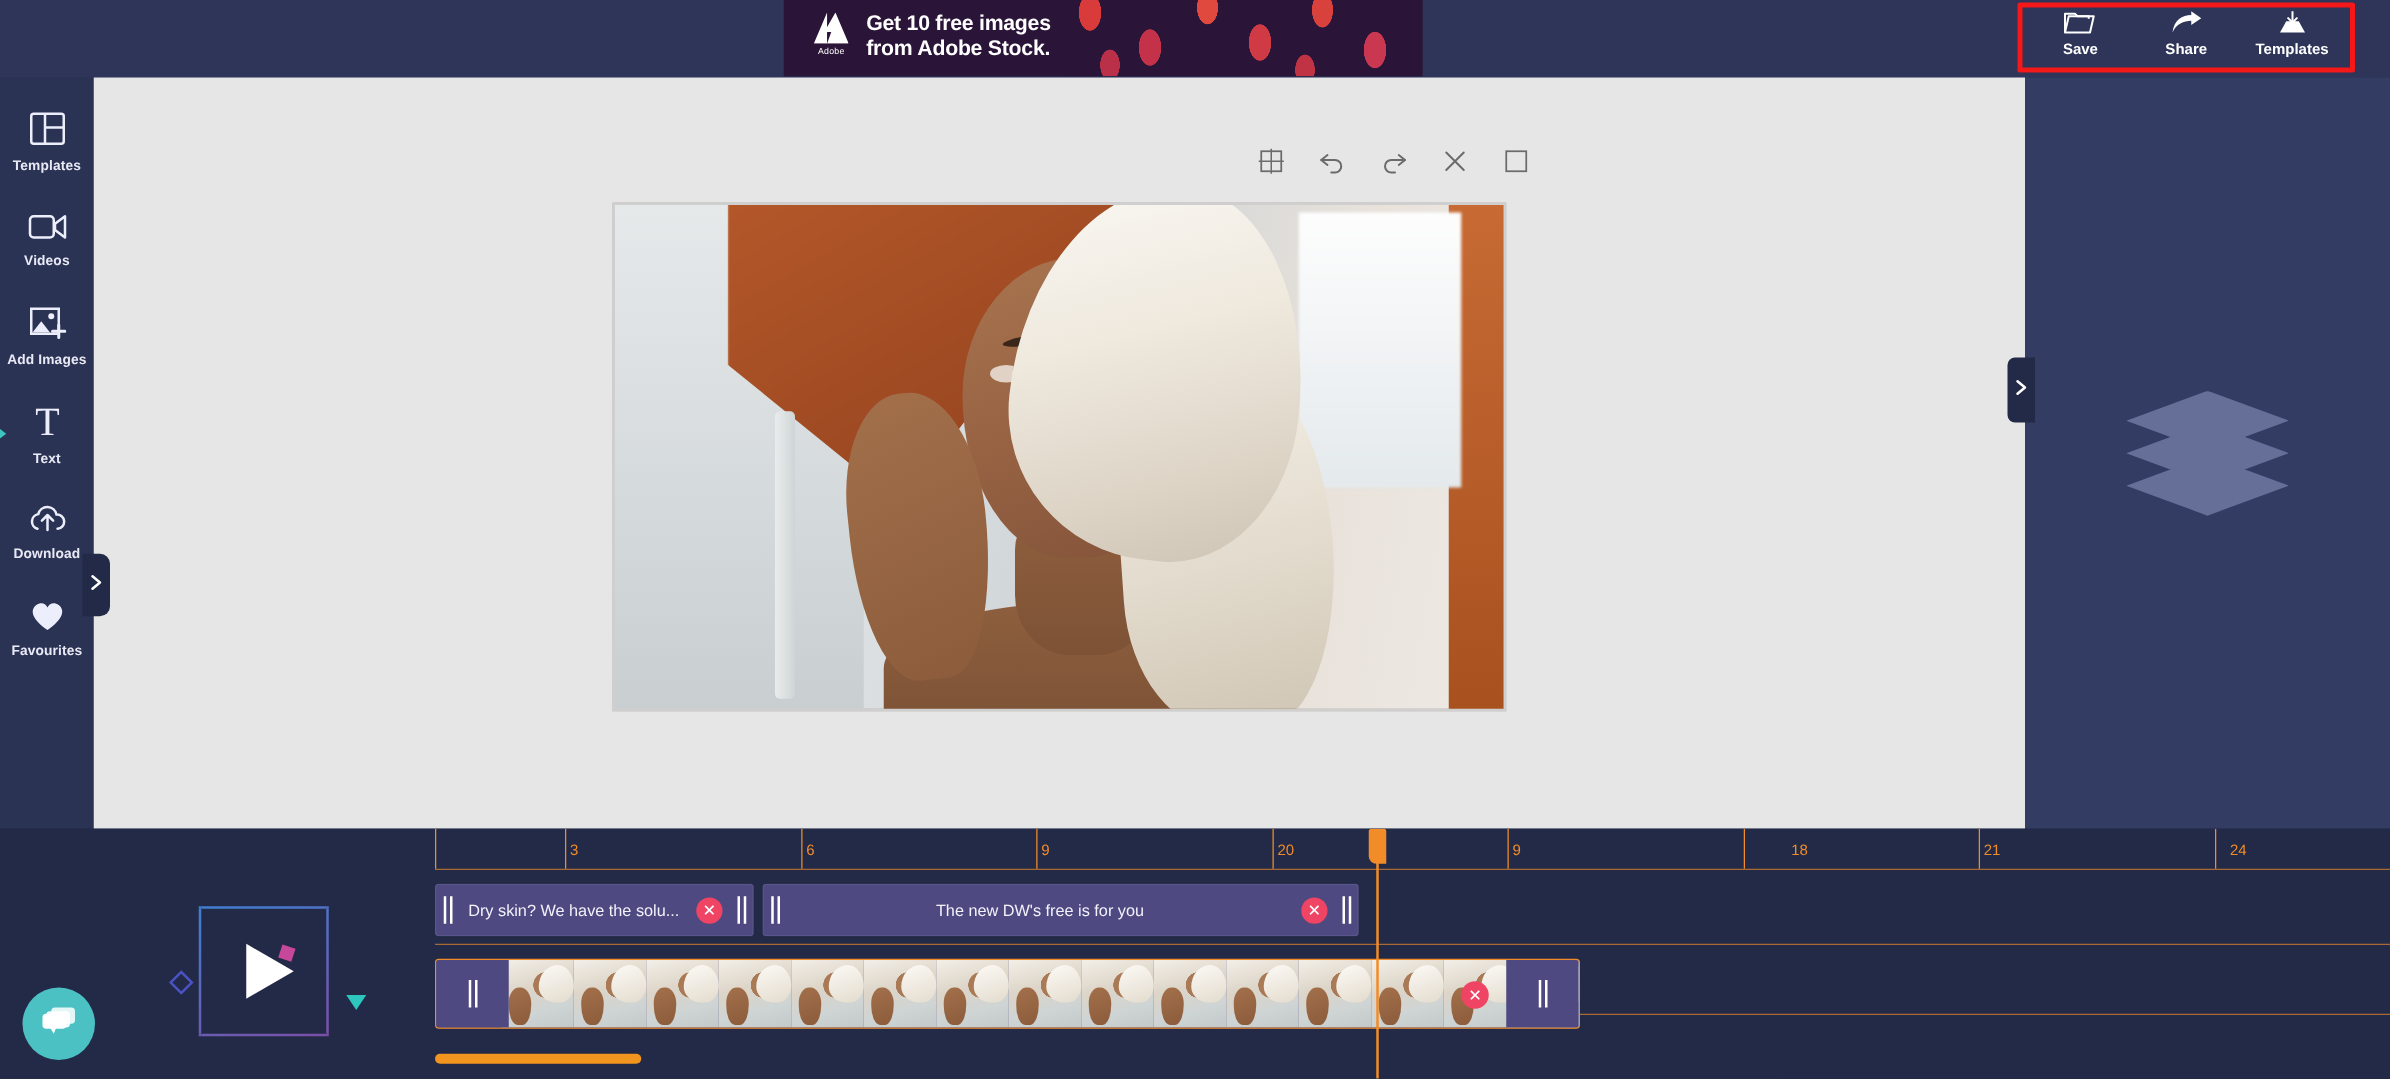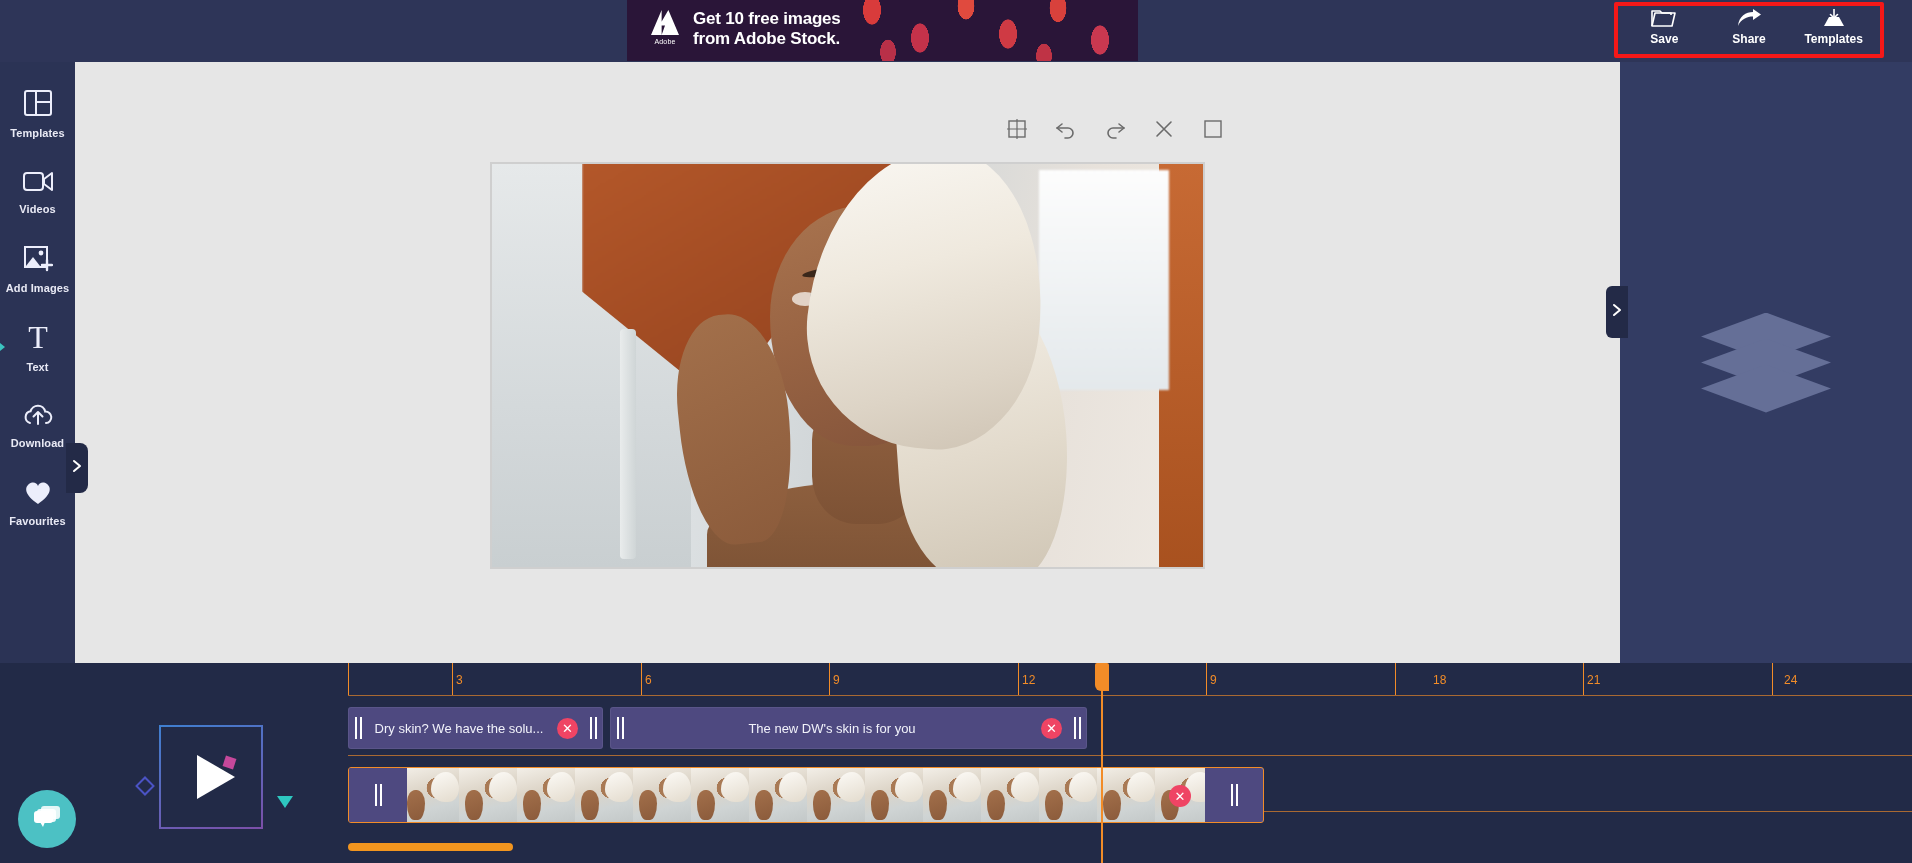--- a/index.html
+++ b/index.html
@@ -609,21 +609,21 @@
 
       <div class="tl-ruler">
         <div class="tick" style="left:0px;"></div>
         <div class="tick" style="left:104px;"></div>
         <div class="tick-label" style="left:108px;">3</div>
         <div class="tick" style="left:293px;"></div>
         <div class="tick-label" style="left:297px;">6</div>
         <div class="tick" style="left:481px;"></div>
         <div class="tick-label" style="left:485px;">9</div>
         <div class="tick" style="left:670px;"></div>
-        <div class="tick-label" style="left:674px;">12</div>
+        <div class="tick-label" style="left:674px;">20</div>
         <div class="tick" style="left:858px;"></div>
         <div class="tick-label" style="left:862px;">9</div>
         <div class="tick" style="left:1047px;"></div>
         <div class="tick-label" style="left:1085px;">18</div>
         <div class="tick" style="left:1235px;"></div>
         <div class="tick-label" style="left:1239px;">21</div>
         <div class="tick" style="left:1424px;"></div>
         <div class="tick-label" style="left:1436px;">24</div>
       </div>
 
@@ -646,21 +646,21 @@
             <i></i>
             <i></i>
           </span>
       </div>
 
       <div class="clip" style="left:262px; top:44px; width:477px;">
         <span class="grip">
             <i></i>
             <i></i>
           </span>
-        <span class="clip-text">The new DW's skin is for you</span>
+        <span class="clip-text">The new DW's free is for you</span>
         <span class="clip-x">✕</span>
         <span class="grip">
             <i></i>
             <i></i>
           </span>
       </div>
 
       <div class="vclip" style="left:0px; top:104px; width:916px;">
         <div class="vthumbs" style="left:52px;">
           <div class="vthumb"></div>

